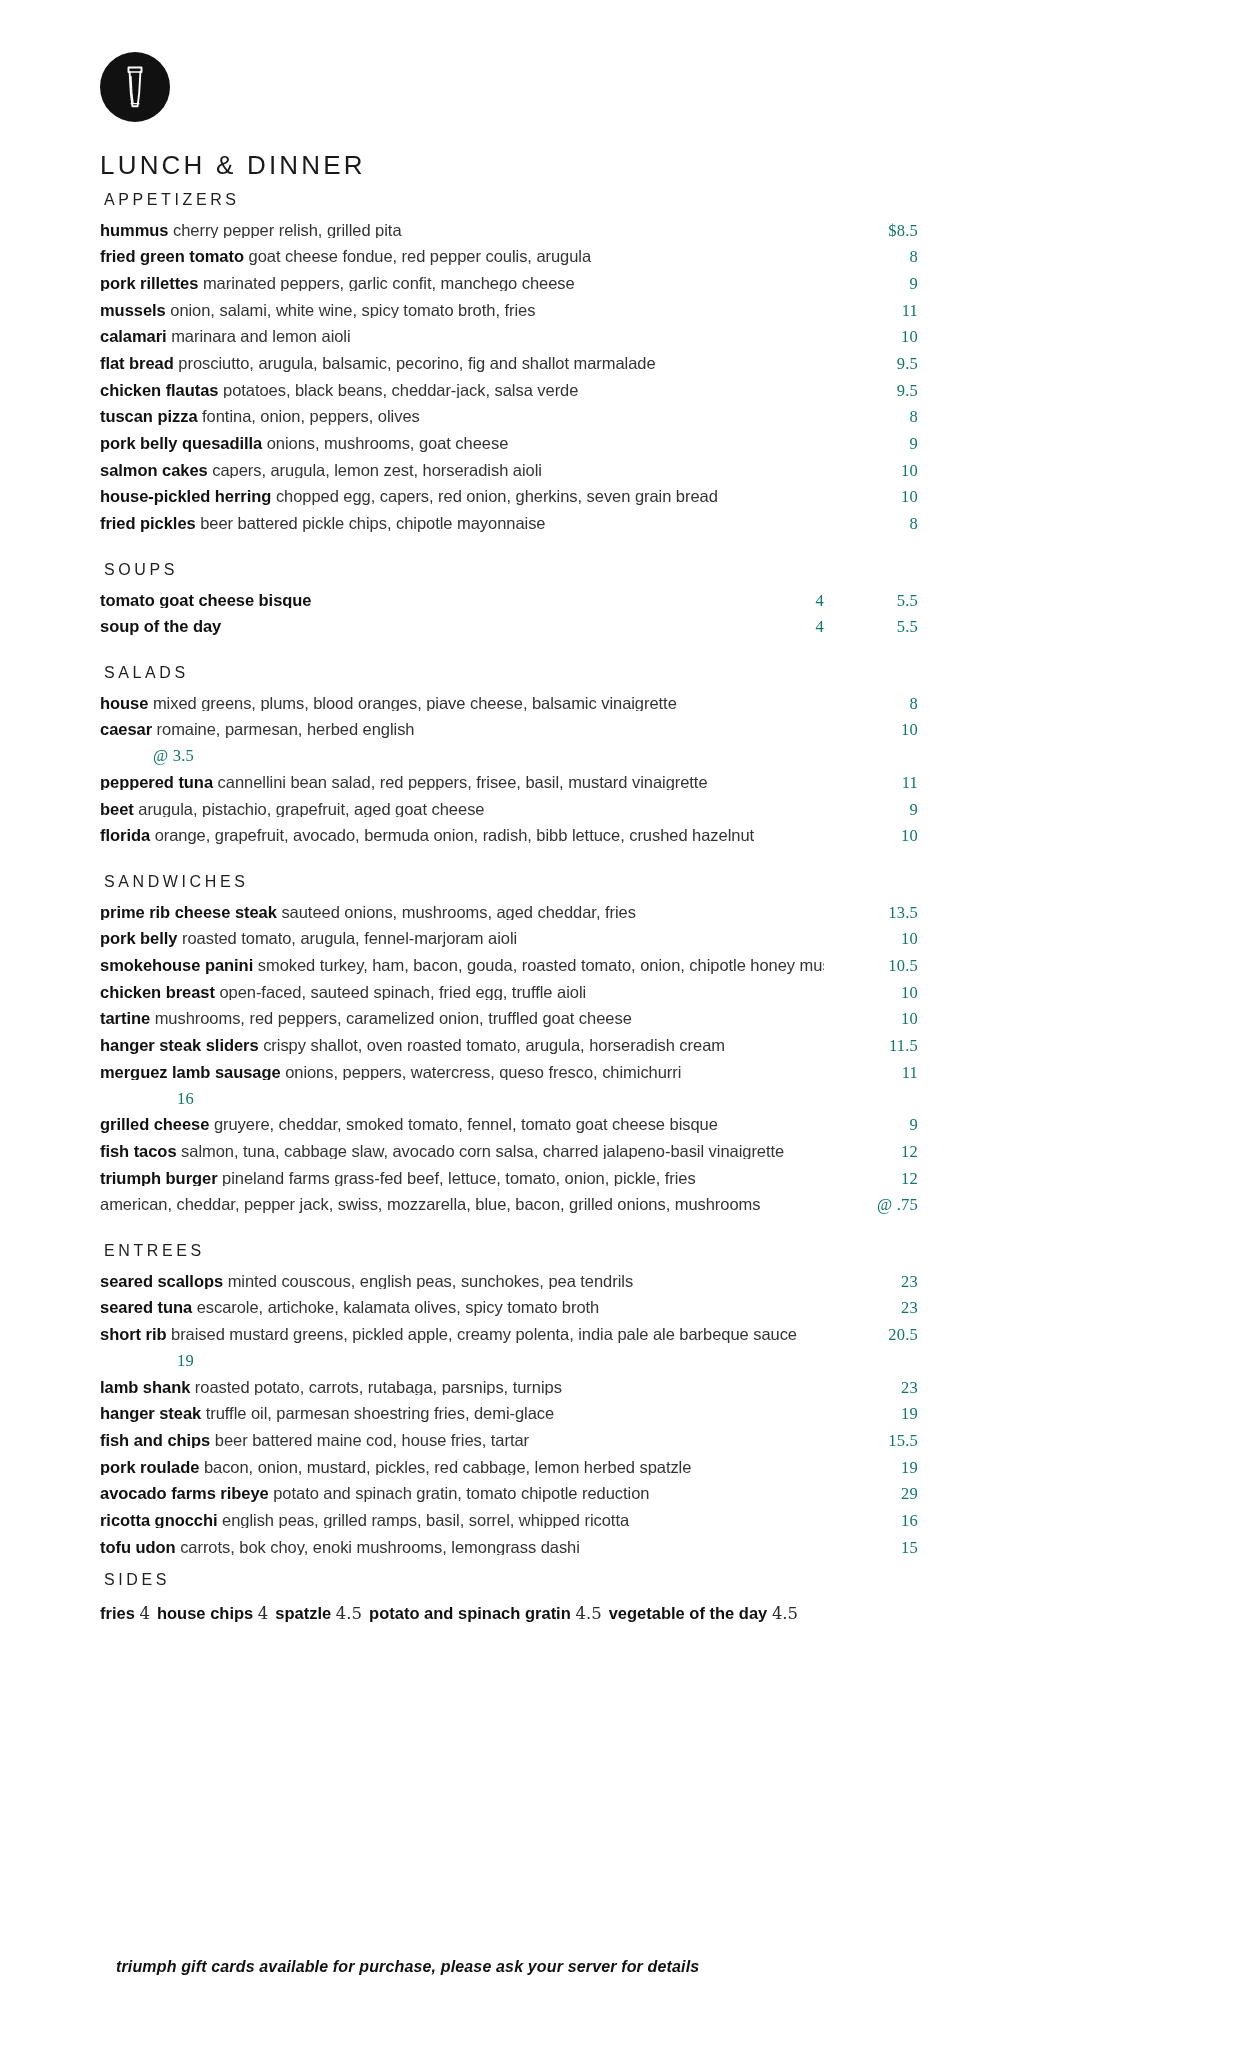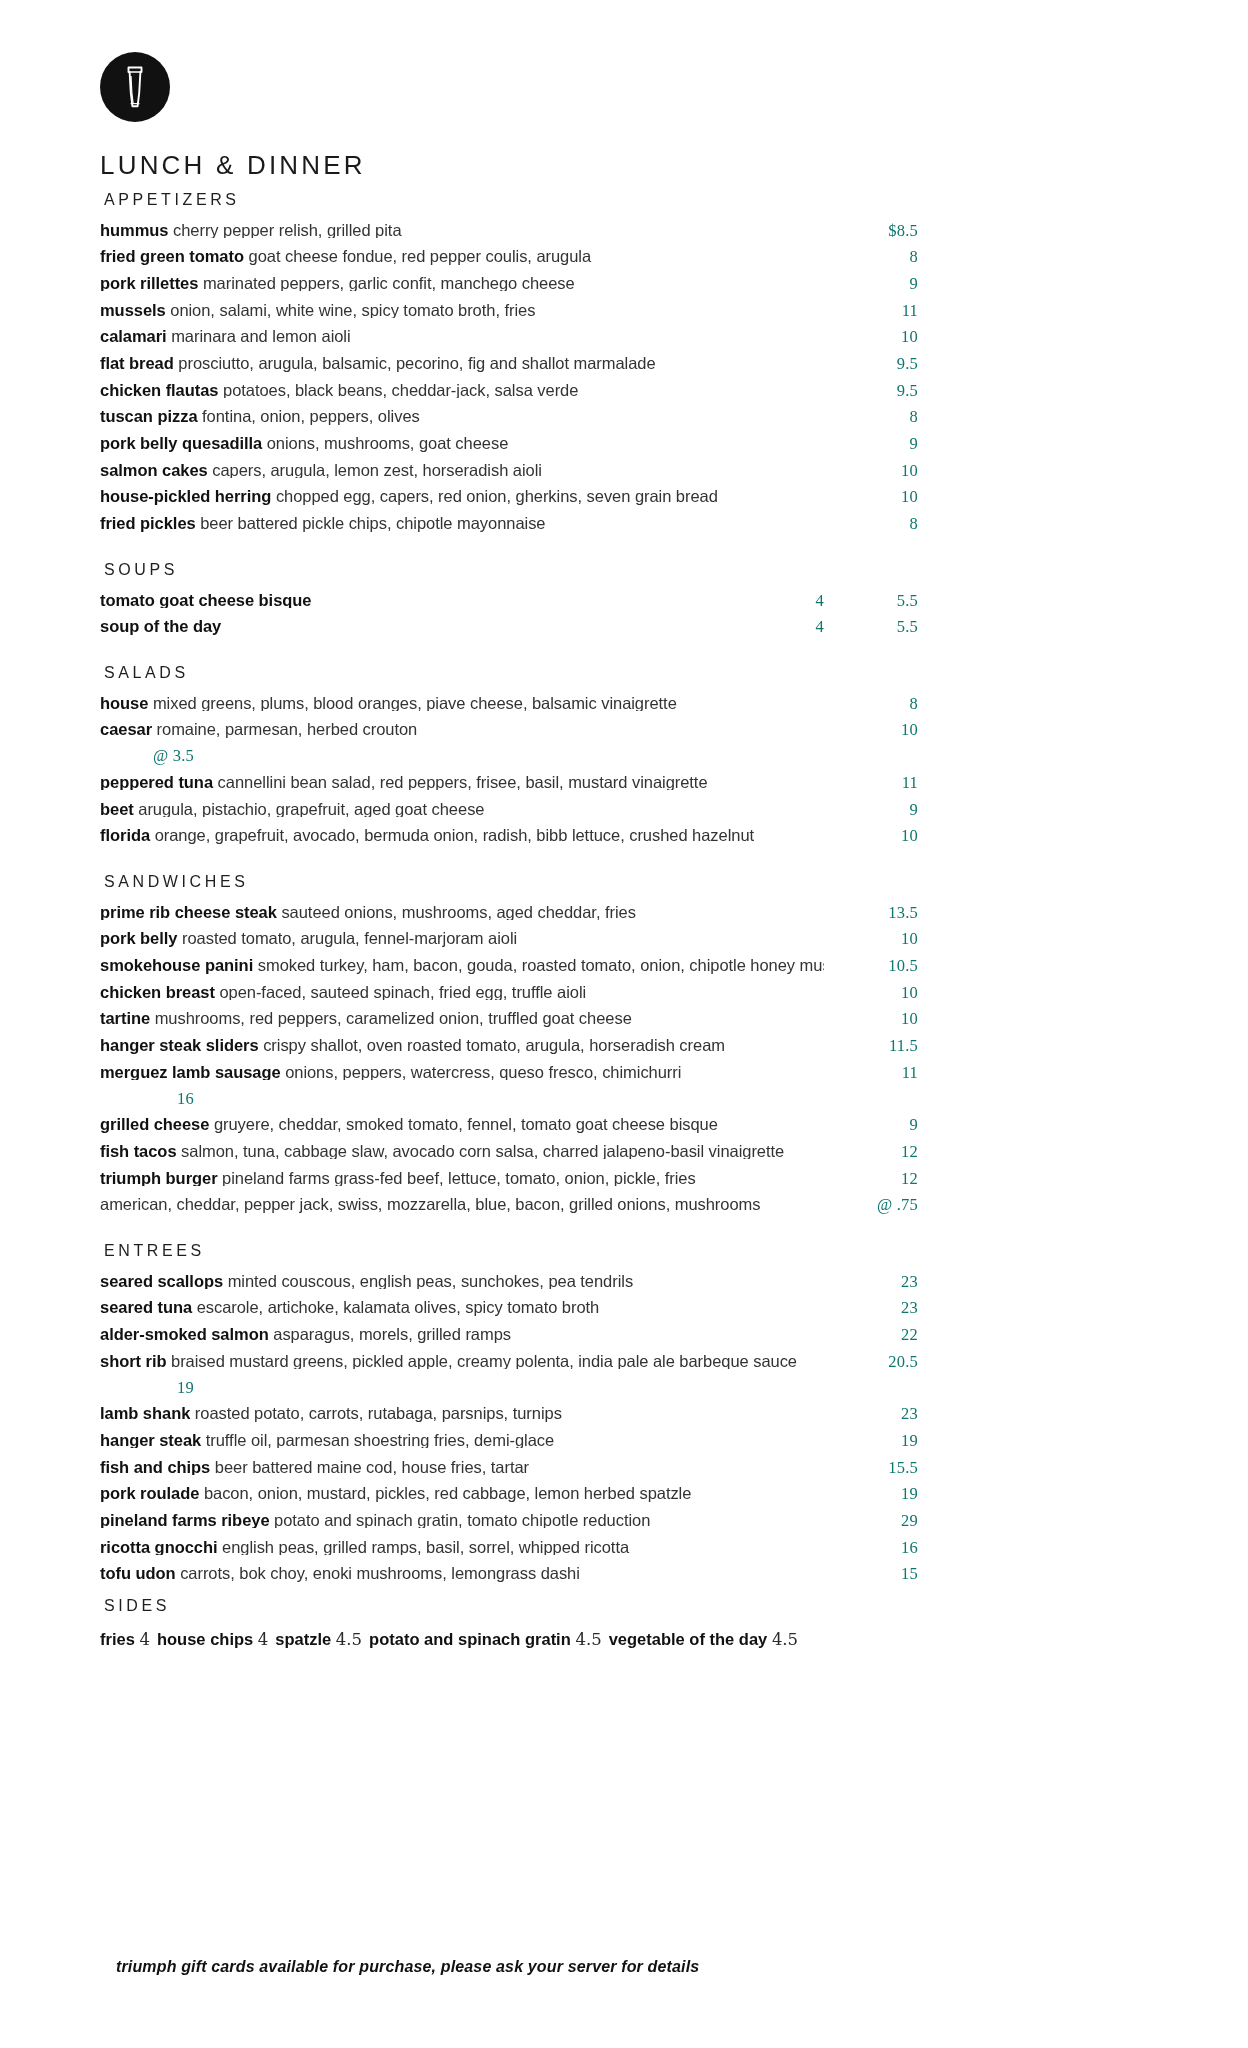--- a/index.html
+++ b/index.html
@@ -226,21 +226,21 @@
           <div class="price">5.5</div>
         </div>
       </div>
       <div class="section">
         <div class="section-head">SALADS</div>
         <div class="row">
           <div class="text"><span class="name">house</span> <span class="desc">mixed greens, plums, blood oranges, piave cheese, balsamic vinaigrette</span></div>
           <div class="price">8</div>
         </div>
         <div class="row">
-          <div class="text"><span class="name">caesar</span> <span class="desc">romaine, parmesan, herbed crouton</span></div>
+          <div class="text"><span class="name">caesar</span> <span class="desc">romaine, parmesan, herbed english</span></div>
           <div class="price">10</div>
         </div>
         <div class="row">
           <div class="price">@ 3.5</div>
         </div>
         <div class="row">
           <div class="text"><span class="name">peppered tuna</span> <span class="desc">cannellini bean salad, red peppers, frisee, basil, mustard vinaigrette</span></div>
           <div class="price">11</div>
         </div>
         <div class="row">
@@ -306,24 +306,20 @@
         <div class="section-head">ENTREES</div>
         <div class="row">
           <div class="text"><span class="name">seared scallops</span> <span class="desc">minted couscous, english peas, sunchokes, pea tendrils</span></div>
           <div class="price">23</div>
         </div>
         <div class="row">
           <div class="text"><span class="name">seared tuna</span> <span class="desc">escarole, artichoke, kalamata olives, spicy tomato broth</span></div>
           <div class="price">23</div>
         </div>
         <div class="row">
-          <div class="text"><span class="name">alder-smoked salmon</span> <span class="desc">asparagus, morels, grilled ramps</span></div>
-          <div class="price">22</div>
-        </div>
-        <div class="row">
           <div class="text"><span class="name">short rib</span> <span class="desc"> braised mustard greens, pickled apple, creamy polenta, india pale ale barbeque sauce</span></div>
           <div class="price">20.5</div>
         </div>
         <div class="row">
           <div class="price">19</div>
         </div>
         <div class="row">
           <div class="text"><span class="name">lamb shank</span> <span class="desc">roasted potato, carrots, rutabaga, parsnips, turnips</span></div>
           <div class="price">23</div>
         </div>
@@ -333,21 +329,21 @@
         </div>
         <div class="row">
           <div class="text"><span class="name">fish and chips</span> <span class="desc">beer battered maine cod, house fries, tartar</span></div>
           <div class="price">15.5</div>
         </div>
         <div class="row">
           <div class="text"><span class="name">pork roulade</span> <span class="desc">bacon, onion, mustard, pickles, red cabbage, lemon herbed spatzle</span></div>
           <div class="price">19</div>
         </div>
         <div class="row">
-          <div class="text"><span class="name">pineland farms ribeye</span> <span class="desc">potato and spinach gratin, tomato chipotle reduction</span></div>
+          <div class="text"><span class="name">avocado farms ribeye</span> <span class="desc">potato and spinach gratin, tomato chipotle reduction</span></div>
           <div class="price">29</div>
         </div>
         <div class="row">
           <div class="text"><span class="name">ricotta gnocchi</span> <span class="desc">english peas, grilled ramps, basil, sorrel, whipped ricotta</span></div>
           <div class="price">16</div>
         </div>
         <div class="row">
           <div class="text"><span class="name">tofu udon</span> <span class="desc">carrots, bok choy, enoki mushrooms, lemongrass dashi</span></div>
           <div class="price">15</div>
         </div>

